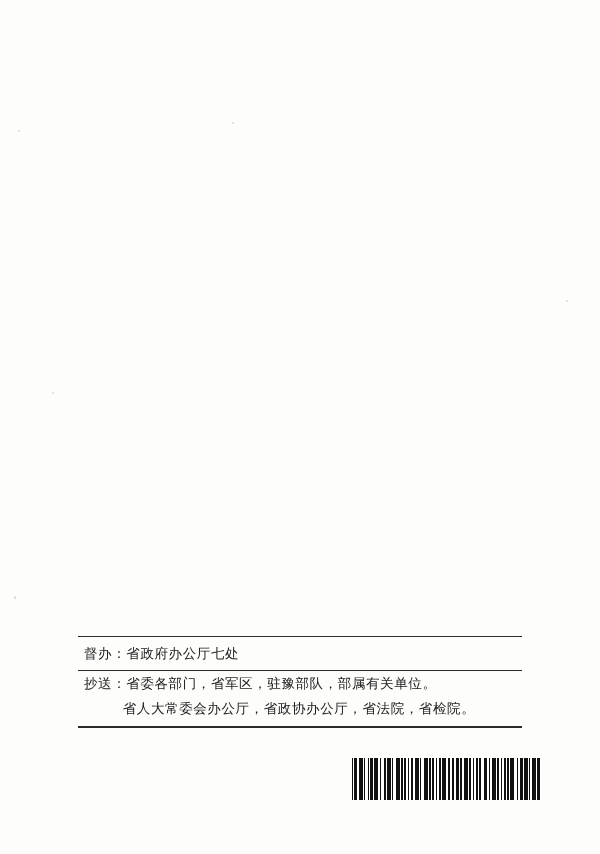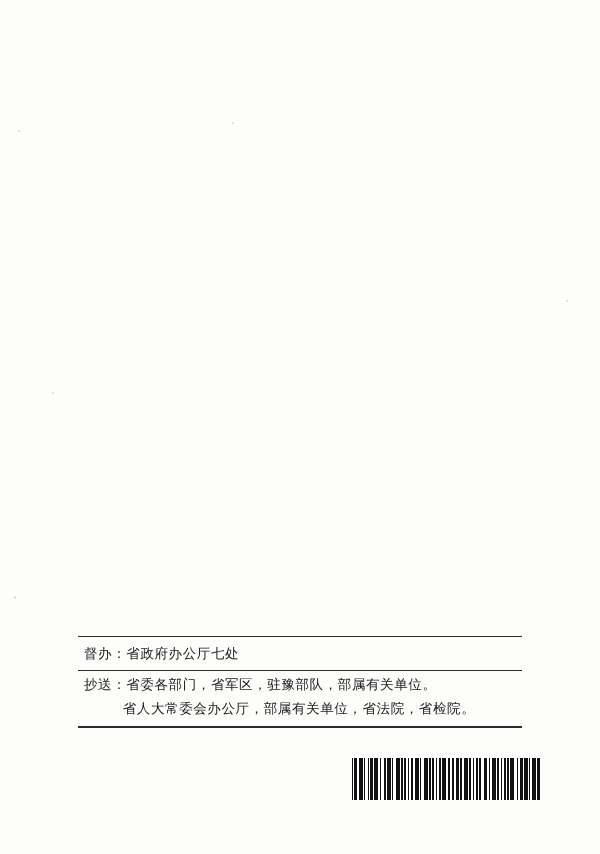--- a/index.html
+++ b/index.html
@@ -64,21 +64,21 @@
   .row .right {
     padding-right: 4px;
   }
 
   .cc-block {
     font-size: 13.5px;
     letter-spacing: 0.6px;
     padding: 2px 2px 6px 6px;
     line-height: 1.75;
   }
-  .cc-line-1 { text-align: left; }
+  .cc-line-1 { text-align: left; font-family: Liberation Mono, monospace; }
   .cc-line-2 { text-align: center; padding-right: 6px; }
 
   .row.issuer {
     padding: 9px 2px 8px 6px;
   }
 
   
   .barcode-wrap {
     position: absolute;
     left: 352px;
@@ -116,21 +116,21 @@
     <div class="rule"></div>
 
     <div class="row">
       <span class="right">督办：省政府办公厅七处</span>
     </div>
 
     <div class="rule"></div>
 
     <div class="cc-block">
       <div class="cc-line-1">抄送：省委各部门，省军区，驻豫部队，部属有关单位。</div>
-      <div class="cc-line-2">省人大常委会办公厅，部属有关单位，省法院，省检院。</div>
+      <div class="cc-line-2">省人大常委会办公厅，省政协办公厅，省法院，省检院。</div>
     </div>
 
     <div class="rule"></div>
 
 
     <div class="rule"></div>
 
   </div>
 
   <div class="barcode-wrap">

